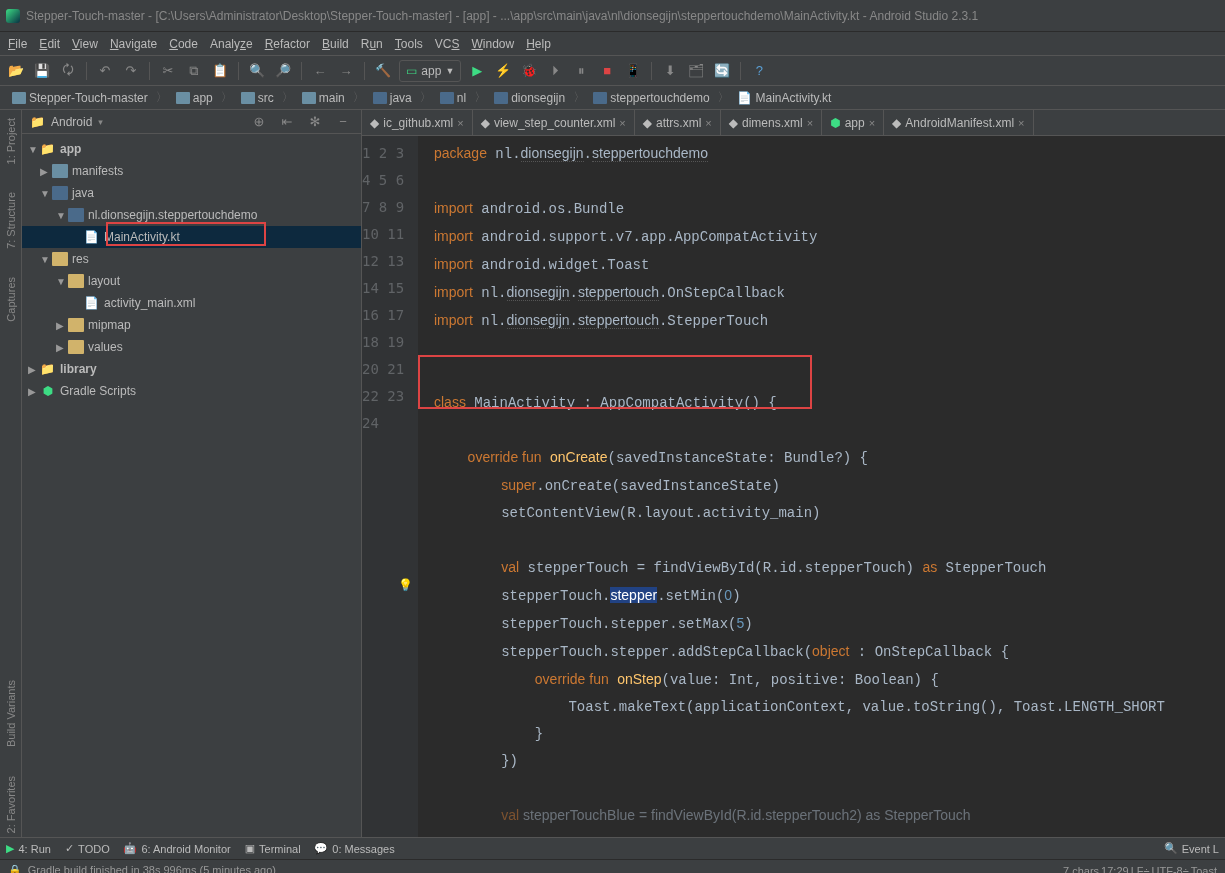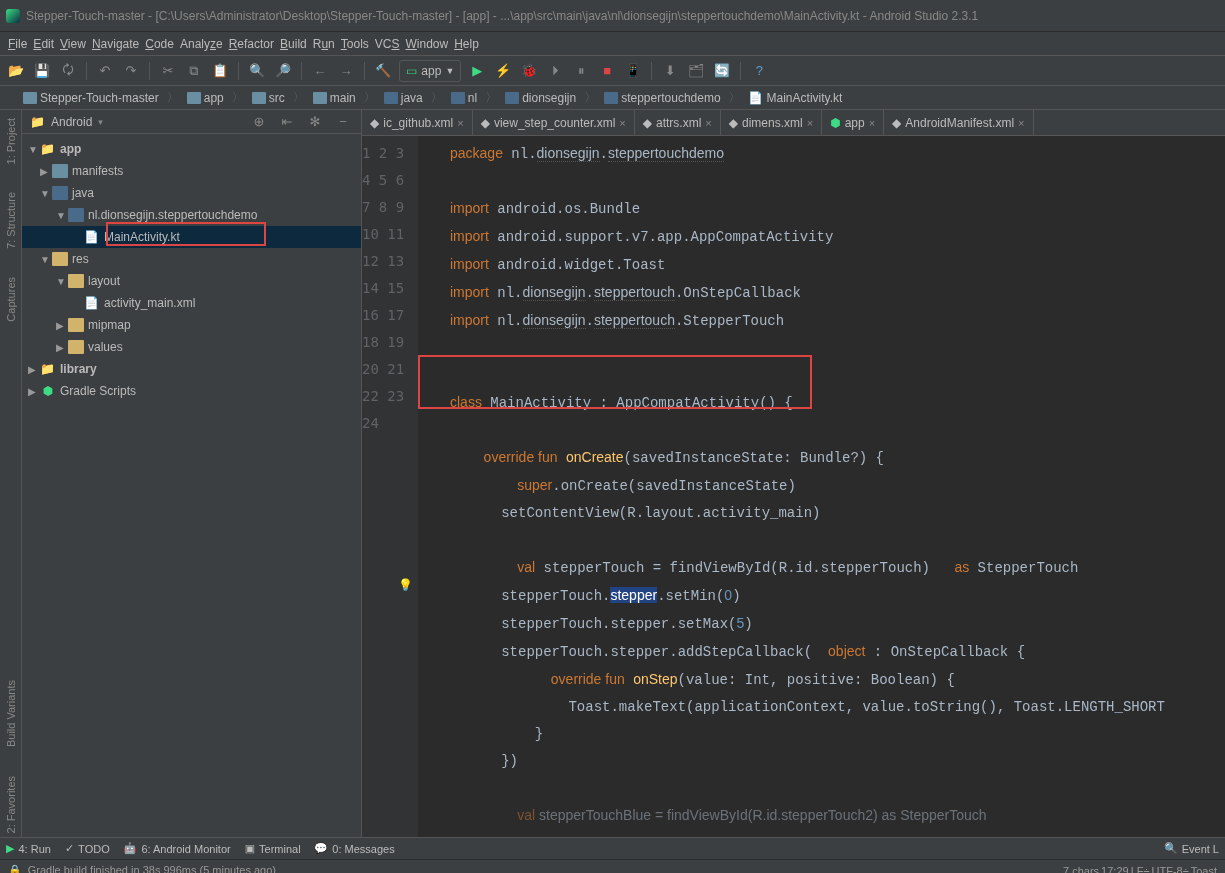--- a/index.html
+++ b/index.html
@@ -1,26 +1,26 @@
 <!DOCTYPE html>
 <html><head>
 <meta charset="utf-8">
 <style>
 * { margin:0; padding:0; box-sizing:border-box; font-family:"Segoe UI",Arial,sans-serif; }
 body { background:#3c3f41; color:#bbb; font-size:12px; overflow:hidden; width:1225px; height:873px; }
 .titlebar { background:#3c3f41; height:32px; display:flex; align-items:center; padding:0 6px; font-size:12px; color:#888; border-bottom:1px solid #2b2b2b;}
 .titlebar .as-icon { width:14px; height:14px; margin-right:6px; background:linear-gradient(135deg,#3ddc84,#073042); border-radius:3px;}
-.menubar { height:24px; display:flex; align-items:center; padding:0 8px; gap:6px; border-bottom:1px solid #555;}
+.menubar { height:24px; display:flex; align-items:center; padding:0 8px; gap:12px; border-bottom:1px solid #555;}
 .menubar span { color:#bbb; cursor:pointer;}
 .menubar span u { text-decoration:underline; }
 .toolbar { height:30px; display:flex; align-items:center; padding:0 6px; gap:6px; border-bottom:1px solid #555;}
 .toolbar .sep { width:1px; height:18px; background:#555; margin:0 2px;}
 .tico { width:20px; height:20px; display:flex; align-items:center; justify-content:center; color:#888; font-size:13px; cursor:pointer; border-radius:2px;}
 .run-cfg { display:flex; align-items:center; gap:4px; padding:0 6px; height:22px; border:1px solid #555; border-radius:3px;}
-.breadcrumb { height:24px; display:flex; align-items:center; padding:0 19px; gap:4px; border-bottom:1px solid #555; font-size:12px;}
+.breadcrumb { height:24px; display:flex; align-items:center; padding:0 8px; gap:4px; border-bottom:1px solid #555; font-size:12px;}
 .breadcrumb .crumb { display:flex; align-items:center; gap:3px; padding:0 4px; color:#bbb; cursor:pointer;}
 .breadcrumb .sep2 { color:#666;}
 .fico { width:14px; height:12px; display:inline-block; background:#6a8fa3; border-radius:1px;}
 .fico.fld { background:#d1b36b;}
 .fico.java { background:#4a6a8a;}
 .main { display:flex; height:calc(873px - 24px - 24px - 30px - 24px - 22px - 22px);}
 .sidestrip { width:22px; background:#3c3f41; border-right:1px solid #555; display:flex; flex-direction:column; align-items:center; padding-top:4px; gap:20px;}
 .sidestrip .vlabel { writing-mode:vertical-rl; transform:rotate(180deg); font-size:11px; color:#888; cursor:pointer; padding:4px 0;}
 .project { width:340px; background:#3c3f41; border-right:1px solid #555; display:flex; flex-direction:column;}
 .project-head { height:24px; display:flex; align-items:center; padding:0 8px; border-bottom:1px solid #555; justify-content:space-between;}
@@ -35,21 +35,21 @@
 .editor { flex:1; display:flex; flex-direction:column; background:#2b2b2b;}
 .tabs { height:26px; display:flex; align-items:stretch; background:#3c3f41; border-bottom:1px solid #555; overflow:hidden;}
 .tab { display:flex; align-items:center; gap:4px; padding:0 8px; border-right:1px solid #555; font-size:12px; cursor:pointer; white-space:nowrap;}
 .tab .x { color:#888; font-size:11px;}
 .banner { height:24px; background:#4a4a35; color:#bbb; display:flex; align-items:center; justify-content:space-between; padding:0 10px; font-size:12px;}
 .banner a { color:#5a9fd4; text-decoration:underline; cursor:pointer;}
 .code { flex:1; display:flex; overflow:hidden;}
 .gutter { width:56px; background:#313335; color:#606366; padding:4px 8px 0 0; font-family:Consolas,monospace; font-size:14px; line-height:27px; position:relative;}
 .bulb { position:absolute; left:36px; top:calc(4px + 27px*16); color:#e8b917; font-size:12px;}
 .codebody { flex:1; padding:4px 0 0 16px; font-family:Consolas,"Courier New",monospace; font-size:14px; line-height:27px; color:#a9b7c6; white-space:pre; overflow:hidden; position:relative;}
-.kw { color:#cc7832;margin-left:16px;}
+.kw { color:#cc7832;}
 .num { color:#6897bb;}
 .fn { color:#ffc66d;}
 .dotted { border-bottom:1px dotted #555;}
 .highlight { background:#214283; color:#fff;}
 .redbox { position:absolute; border:2px solid #d44;}
 .bottombar { height:22px; background:#3c3f41; border-top:1px solid #555; display:flex; align-items:center; padding:0 6px; gap:14px; font-size:11px; color:#bbb;}
 .bottombar .it { display:flex; align-items:center; gap:4px; cursor:pointer;}
 .statusbar { height:22px; background:#3c3f41; border-top:1px solid #2b2b2b; display:flex; align-items:center; padding:0 8px; justify-content:space-between; font-size:11px; color:#999;}
 .statusbar .rgt { display:flex; gap:2px;}
 .green { color:#3ddc84;} .orange { color:#e8b917;} .red { color:#d44;} .blue { color:#5a9fd4;}

